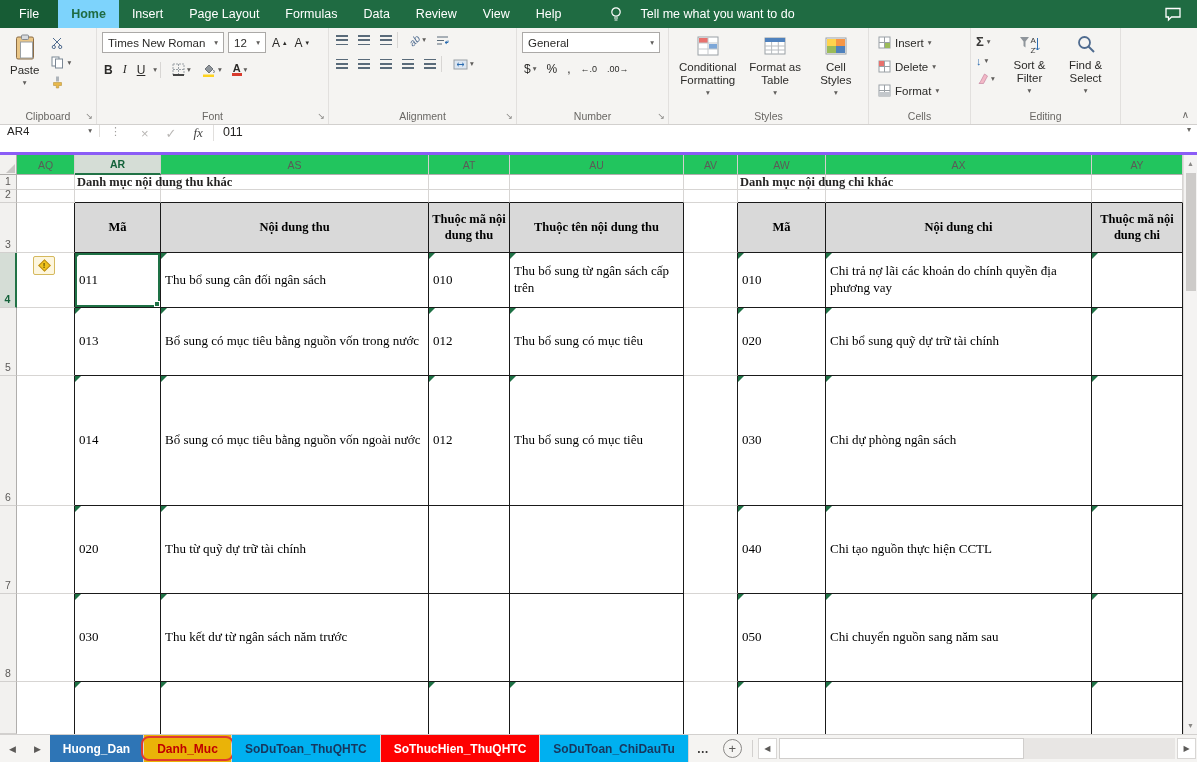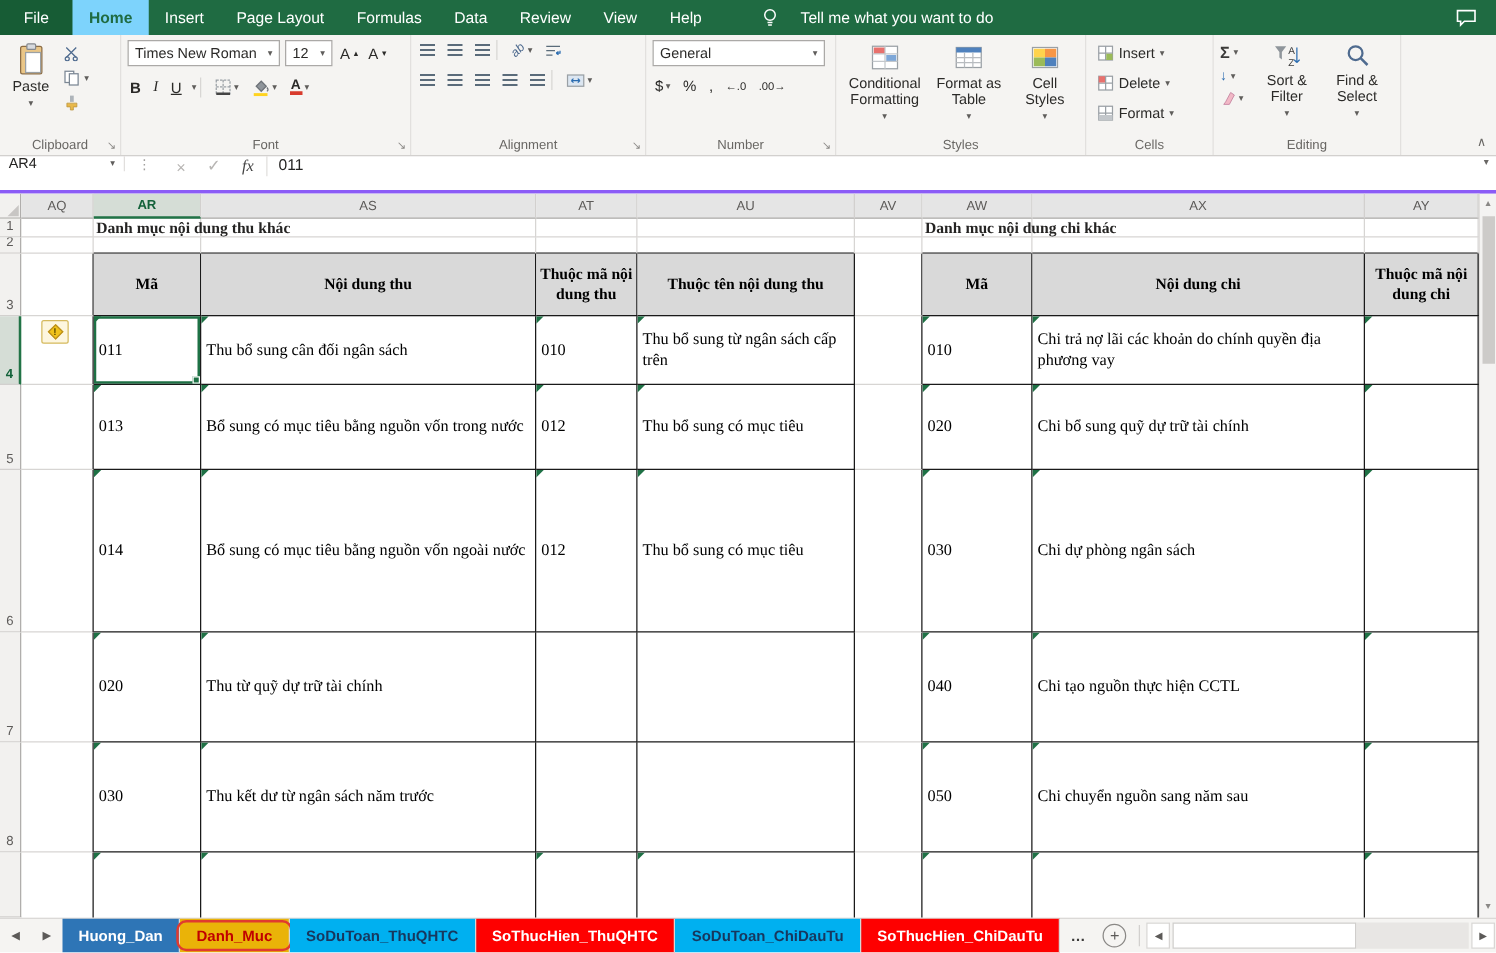--- a/index.html
+++ b/index.html
@@ -51,21 +51,21 @@
 .fbx,.fbc{color:#b8b6b4;font-size:13px}
 .fbf{font-family:"Liberation Serif",serif;font-style:italic;color:#444;font-size:13px}
 .fb-input{flex:1;display:flex;align-items:center;padding:0 9px;font-size:12.5px}
 .fb-expand{display:flex;align-items:center;padding:0 6px;color:#696764;font-size:8px}
 
 .gridwrap{display:flex;height:579px}
 .grid{width:1183px;background:#fff}
 .grow{display:flex}
 .cell{flex:none;position:relative;display:flex;align-items:center;overflow:hidden}
 .w0{width:17px}.w1{width:58px}.w2{width:86px}.w3{width:268px}.w4{width:81px}.w5{width:174px}.w6{width:54px}.w7{width:88px}.w8{width:266px}.w9{width:91px}
-.ch{background:#e5e5e5;border-right:1px solid #d2d0ce;border-bottom:1px solid #b0aeac;justify-content:center;font-size:10.5px;color:#5c5a58}
+.ch{background:#22c55e;border-right:1px solid #d2d0ce;border-bottom:1px solid #b0aeac;justify-content:center;font-size:10.5px;color:#5c5a58}
 .ch.on{background:#d5ddd6;color:#13623a;border-bottom:2px solid #217346;font-weight:700}
 .corner{background:#f2f1ef;border-right:1px solid #b0aeac;border-bottom:1px solid #b0aeac}
 .corner::after{content:"";position:absolute;right:1px;bottom:1px;border-left:9px solid transparent;border-bottom:9px solid #c8c6c4}
 .rh{background:#f2f1ef;border-right:1px solid #b0aeac;border-bottom:1px solid #d2d0ce;justify-content:center;align-items:flex-end;font-size:10.5px;color:#5c5a58;padding-bottom:2px}
 .rh.on{background:#d5ddd6;color:#13623a;border-right:2px solid #217346;font-weight:700}
 .gc{border-right:1px solid #d7d5d3;border-bottom:1px solid #d7d5d3}
 .rb{border-right-color:#1a1a1a}
 .bb{border-bottom-color:#1a1a1a}
 .tc{border-right:1px solid #1a1a1a;border-bottom:1px solid #1a1a1a}
 .nb{border-bottom:none}
@@ -583,23 +583,20 @@
     </div>
   <div class="stab cyan">
       <span>SoDuToan_ThuQHTC</span>
     </div>
   <div class="stab red">
       <span>SoThucHien_ThuQHTC</span>
     </div>
   <div class="stab cyan">
       <span>SoDuToan_ChiDauTu</span>
     </div>
-  <div class="stab red">
-      <span>SoThucHien_ChiDauTu</span>
-    </div>
   <span class="more">…</span>
   <span class="addsheet">+</span>
   <span class="hsep"></span>
   <span class="hs-btn">◀</span>
   <div class="hs-track">
       <div class="hs-thumb"></div>
     </div>
   <span class="hs-btn">▶</span>
 </div>
 

